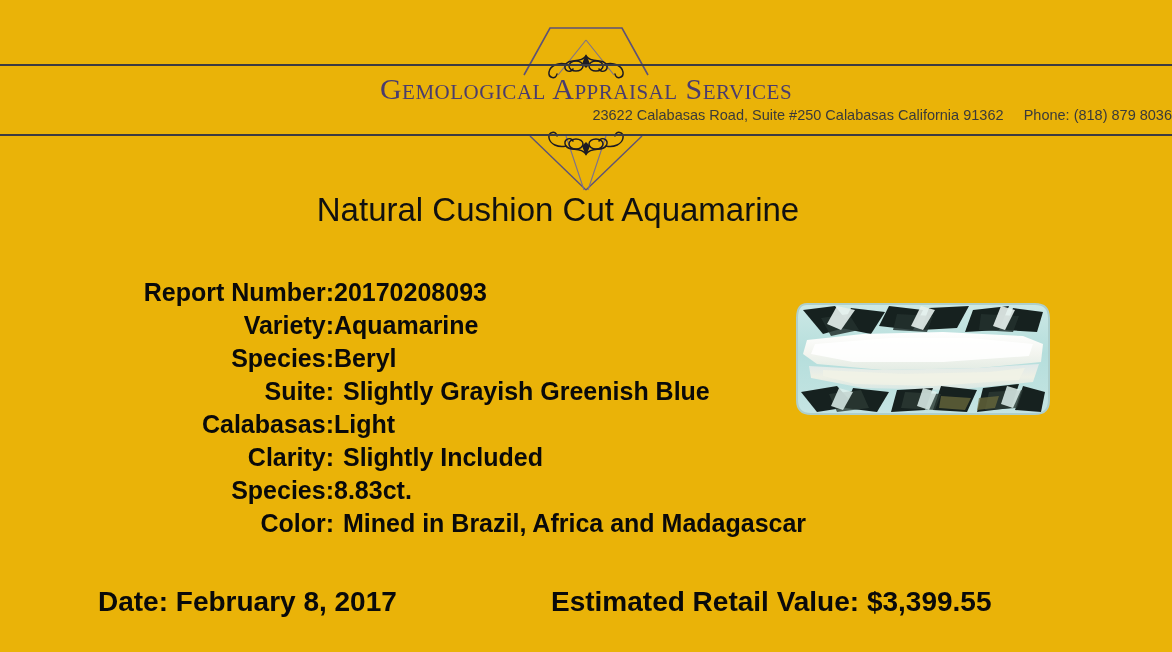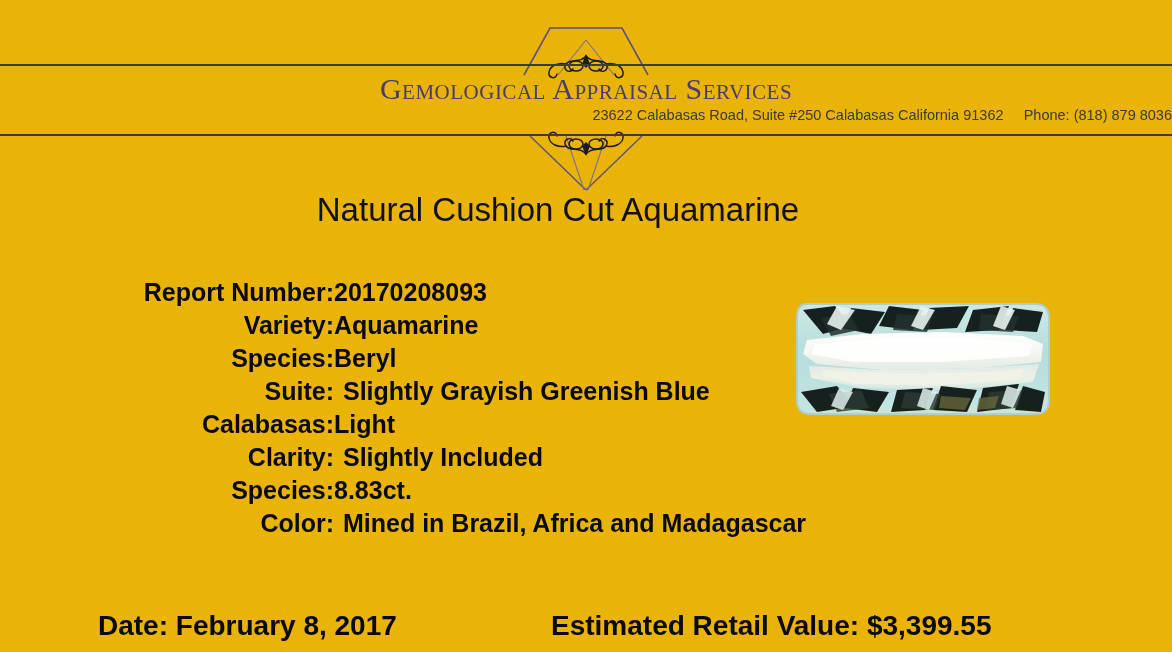--- a/index.html
+++ b/index.html
@@ -120,21 +120,20 @@
   }
   #gem-photo svg { display: block; }
 
   
   #footer {
     position: absolute;
     left: 0;
     top: 586px;
     width: 1172px;
     height: 40px;
-    margin-top: 24px;
   }
   #footer-date {
     position: absolute;
     left: 98px;
     top: 0;
     font-size: 28px;
     font-weight: bold;
     color: #0a0a0a;
     white-space: nowrap;
   }

